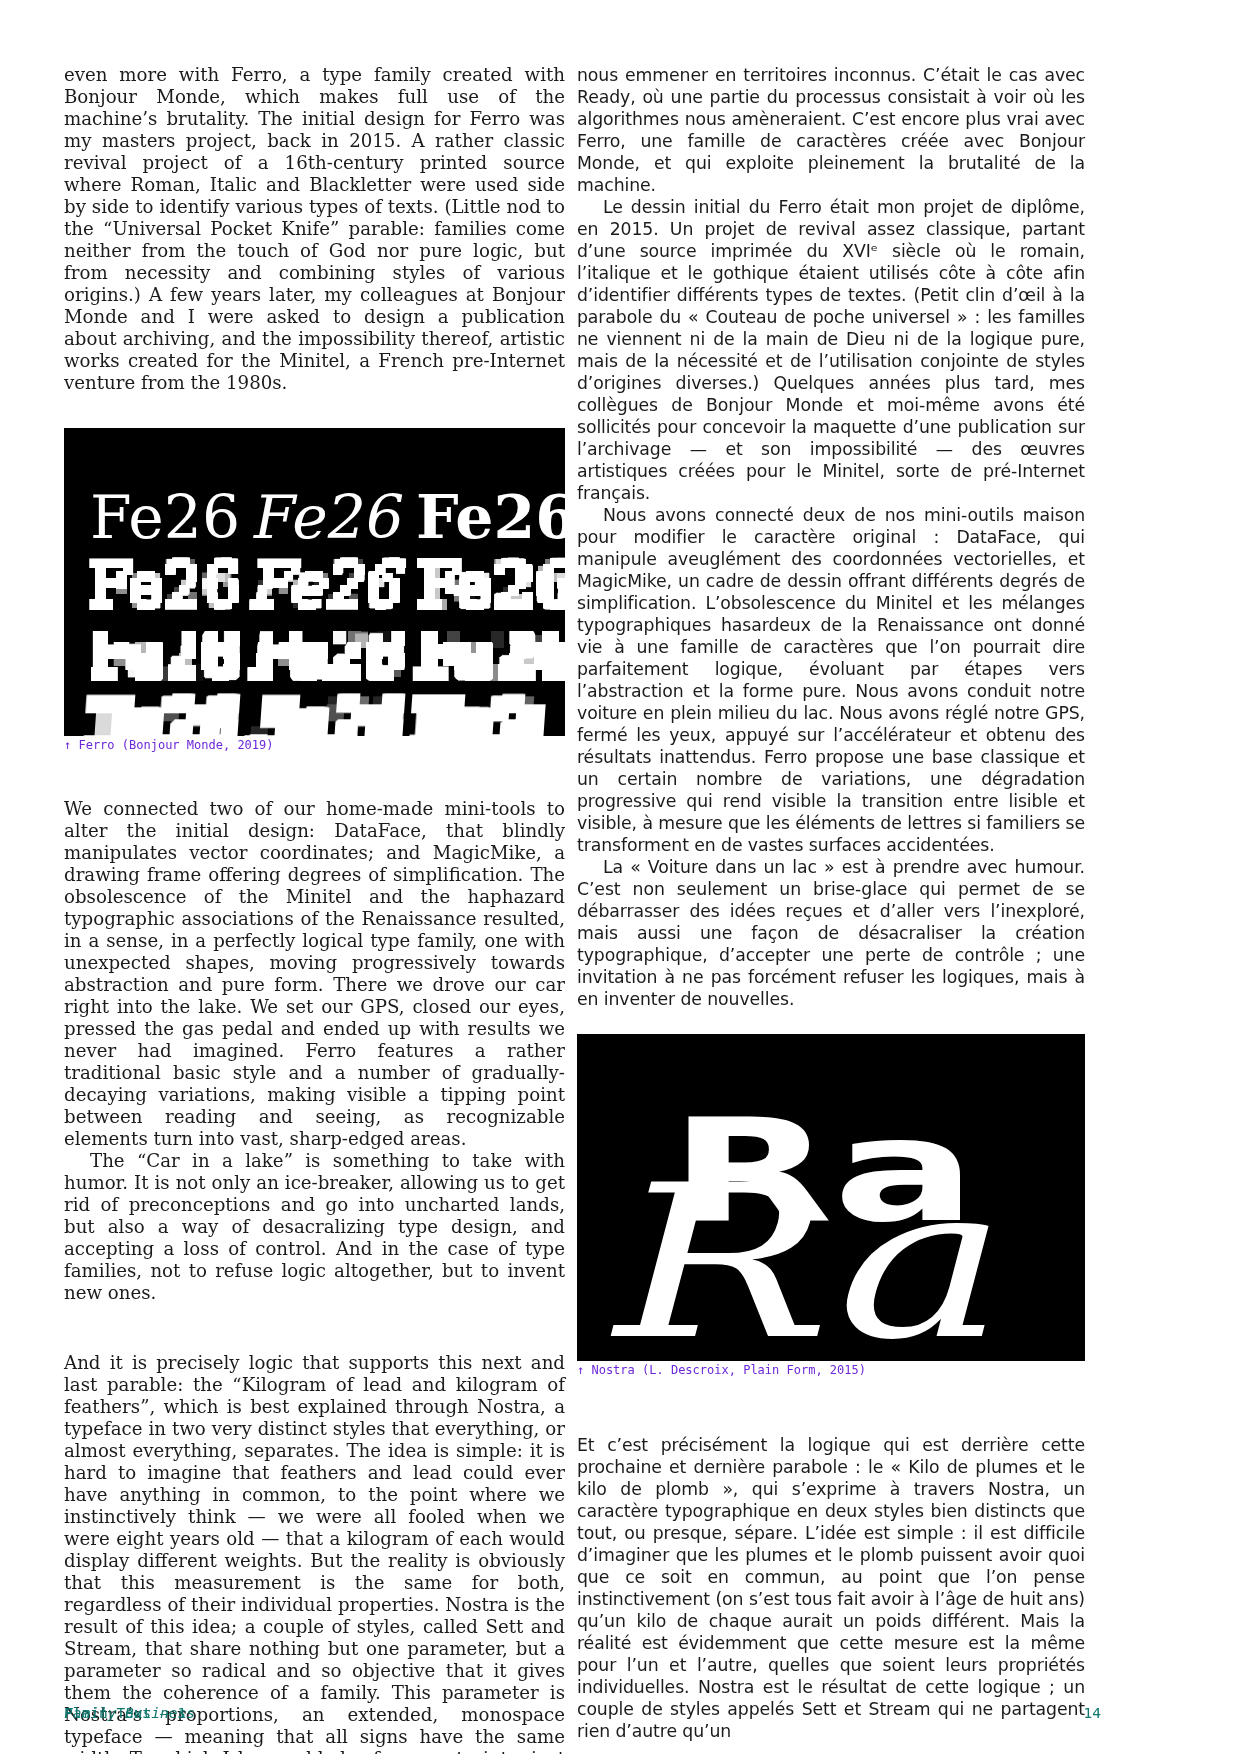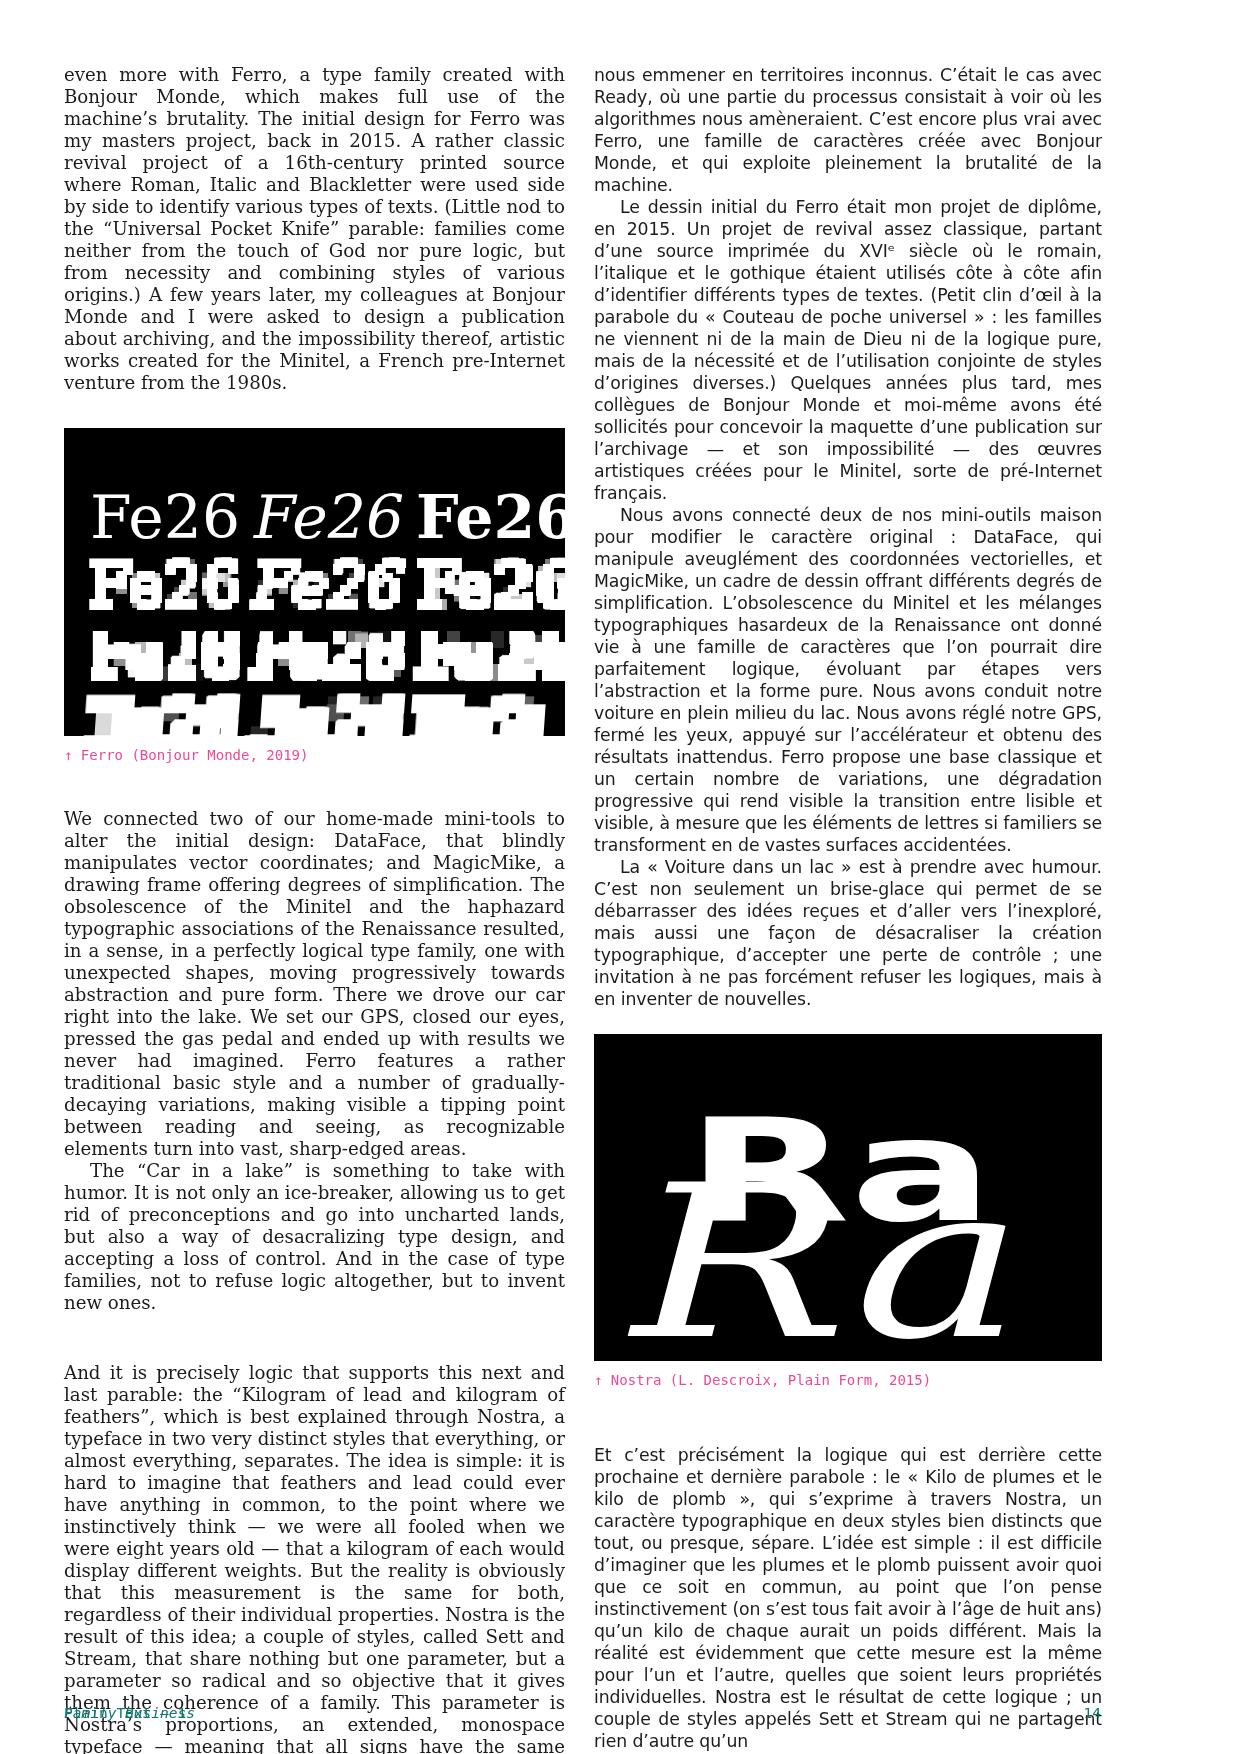--- a/index.html
+++ b/index.html
@@ -3,43 +3,42 @@
 <meta charset="utf-8">
 <style>
   * { margin:0; padding:0; box-sizing:border-box; }
   html,body { background:#e9e9e9; }
   .page {
     position:relative; width:1240px; height:1754px; margin:0 auto;
     background:#ffffff; color:#1b1b1b; overflow:hidden;padding-left:44px;
   }
   .col { position:absolute; top:64px; }
   .col-en { left:64px;  width:501px; }
-  .col-fr { left:594px; width:508px; }
+  .col-fr { left:577px; width:508px; }
 
   .col-en p.body {
     font-family:"DejaVu Serif","Liberation Serif",serif;
     font-size:18.2px; line-height:22px; text-align:justify;
   }
   .col-fr p.body {
     font-family:"DejaVu Sans","Liberation Sans",sans-serif;
     font-size:17.3px; line-height:22px; text-align:justify;
     letter-spacing:-0.1px;
   }
   p.indent { text-indent:26px; }
   p.space-before { margin-top:48px; }
 
   figure { display:block; }
   .fig-ferro  { margin-top:34px; width:501px; height:308px; }
   .fig-nostra { margin-top:24px; width:508px; height:327px; }
   figure svg { display:block; background:#000; }
 
   .caption {
-    margin-top:10px;
     font-family:"DejaVu Sans Mono","Liberation Mono",monospace;
-    font-size:14px; line-height:18px; color:#ec4899;
+    font-size:12px; line-height:18px; color:#6d28d9;
   }
   .after-caption { margin-top:44px; }
   .fr-last { margin-top:55px; }
 
   .footer {
     position:absolute; left:64px; top:1705px; width:1053px; height:20px;
     font-family:"DejaVu Sans Mono","Liberation Mono",monospace;
     font-size:14.5px; color:#0f766e;
   }
   .footer .f-left  { position:absolute; left:0; top:0; }

